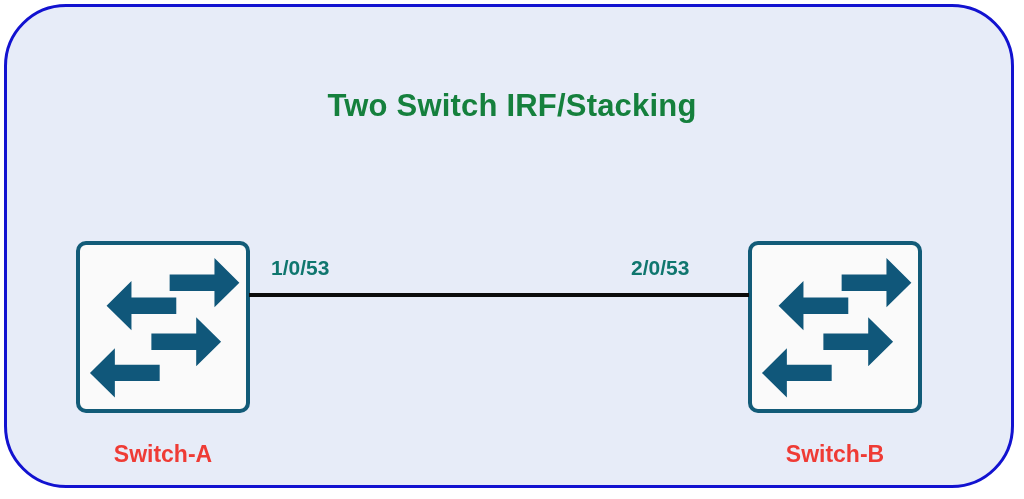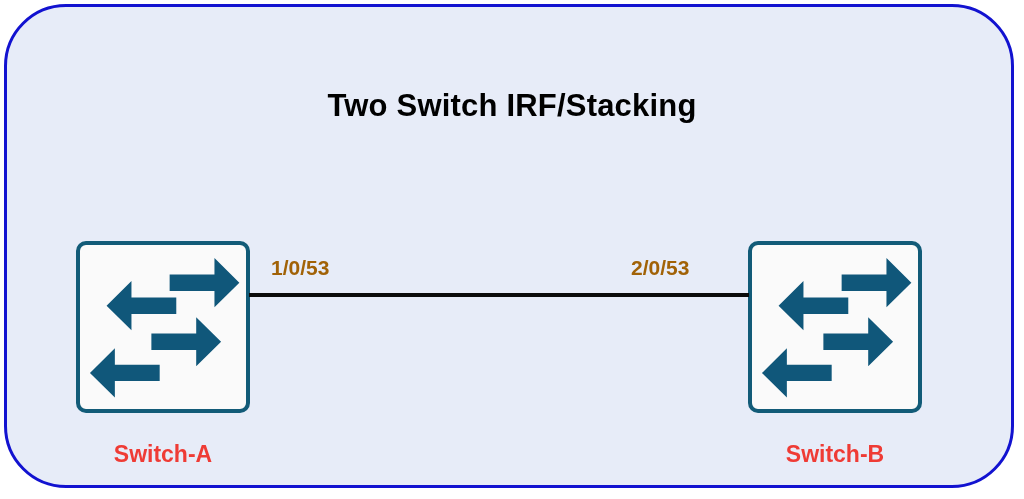--- a/index.html
+++ b/index.html
@@ -37,21 +37,21 @@
 
   
   .diagram-title {
     position: absolute;
     left: 0;
     top: 88px;
     width: 1024px;
     text-align: center;
     font-size: 31px;
     font-weight: bold;
-    color: #000000;
+    color: #15803d;
     letter-spacing: 0.2px;
     white-space: nowrap;
   }
 
   
   .switch-node {
     position: absolute;
     width: 174px;
     margin-top: 32px;
   }
@@ -97,21 +97,21 @@
     width: 500px;
     height: 4px;
     background: #0b0b0b;
   }
 
   
   .port-label {
     position: absolute;
     font-size: 21px;
     font-weight: bold;
-    color: #a16207;
+    color: #0f766e;
     white-space: nowrap;
   }
   .port-label.left  { left: 271px; top: 256px; }
   .port-label.right { left: 631px; top: 256px; text-align: right; }
 </style>
 </head>
 <body>
 
 <div id="diagram-canvas">
 

